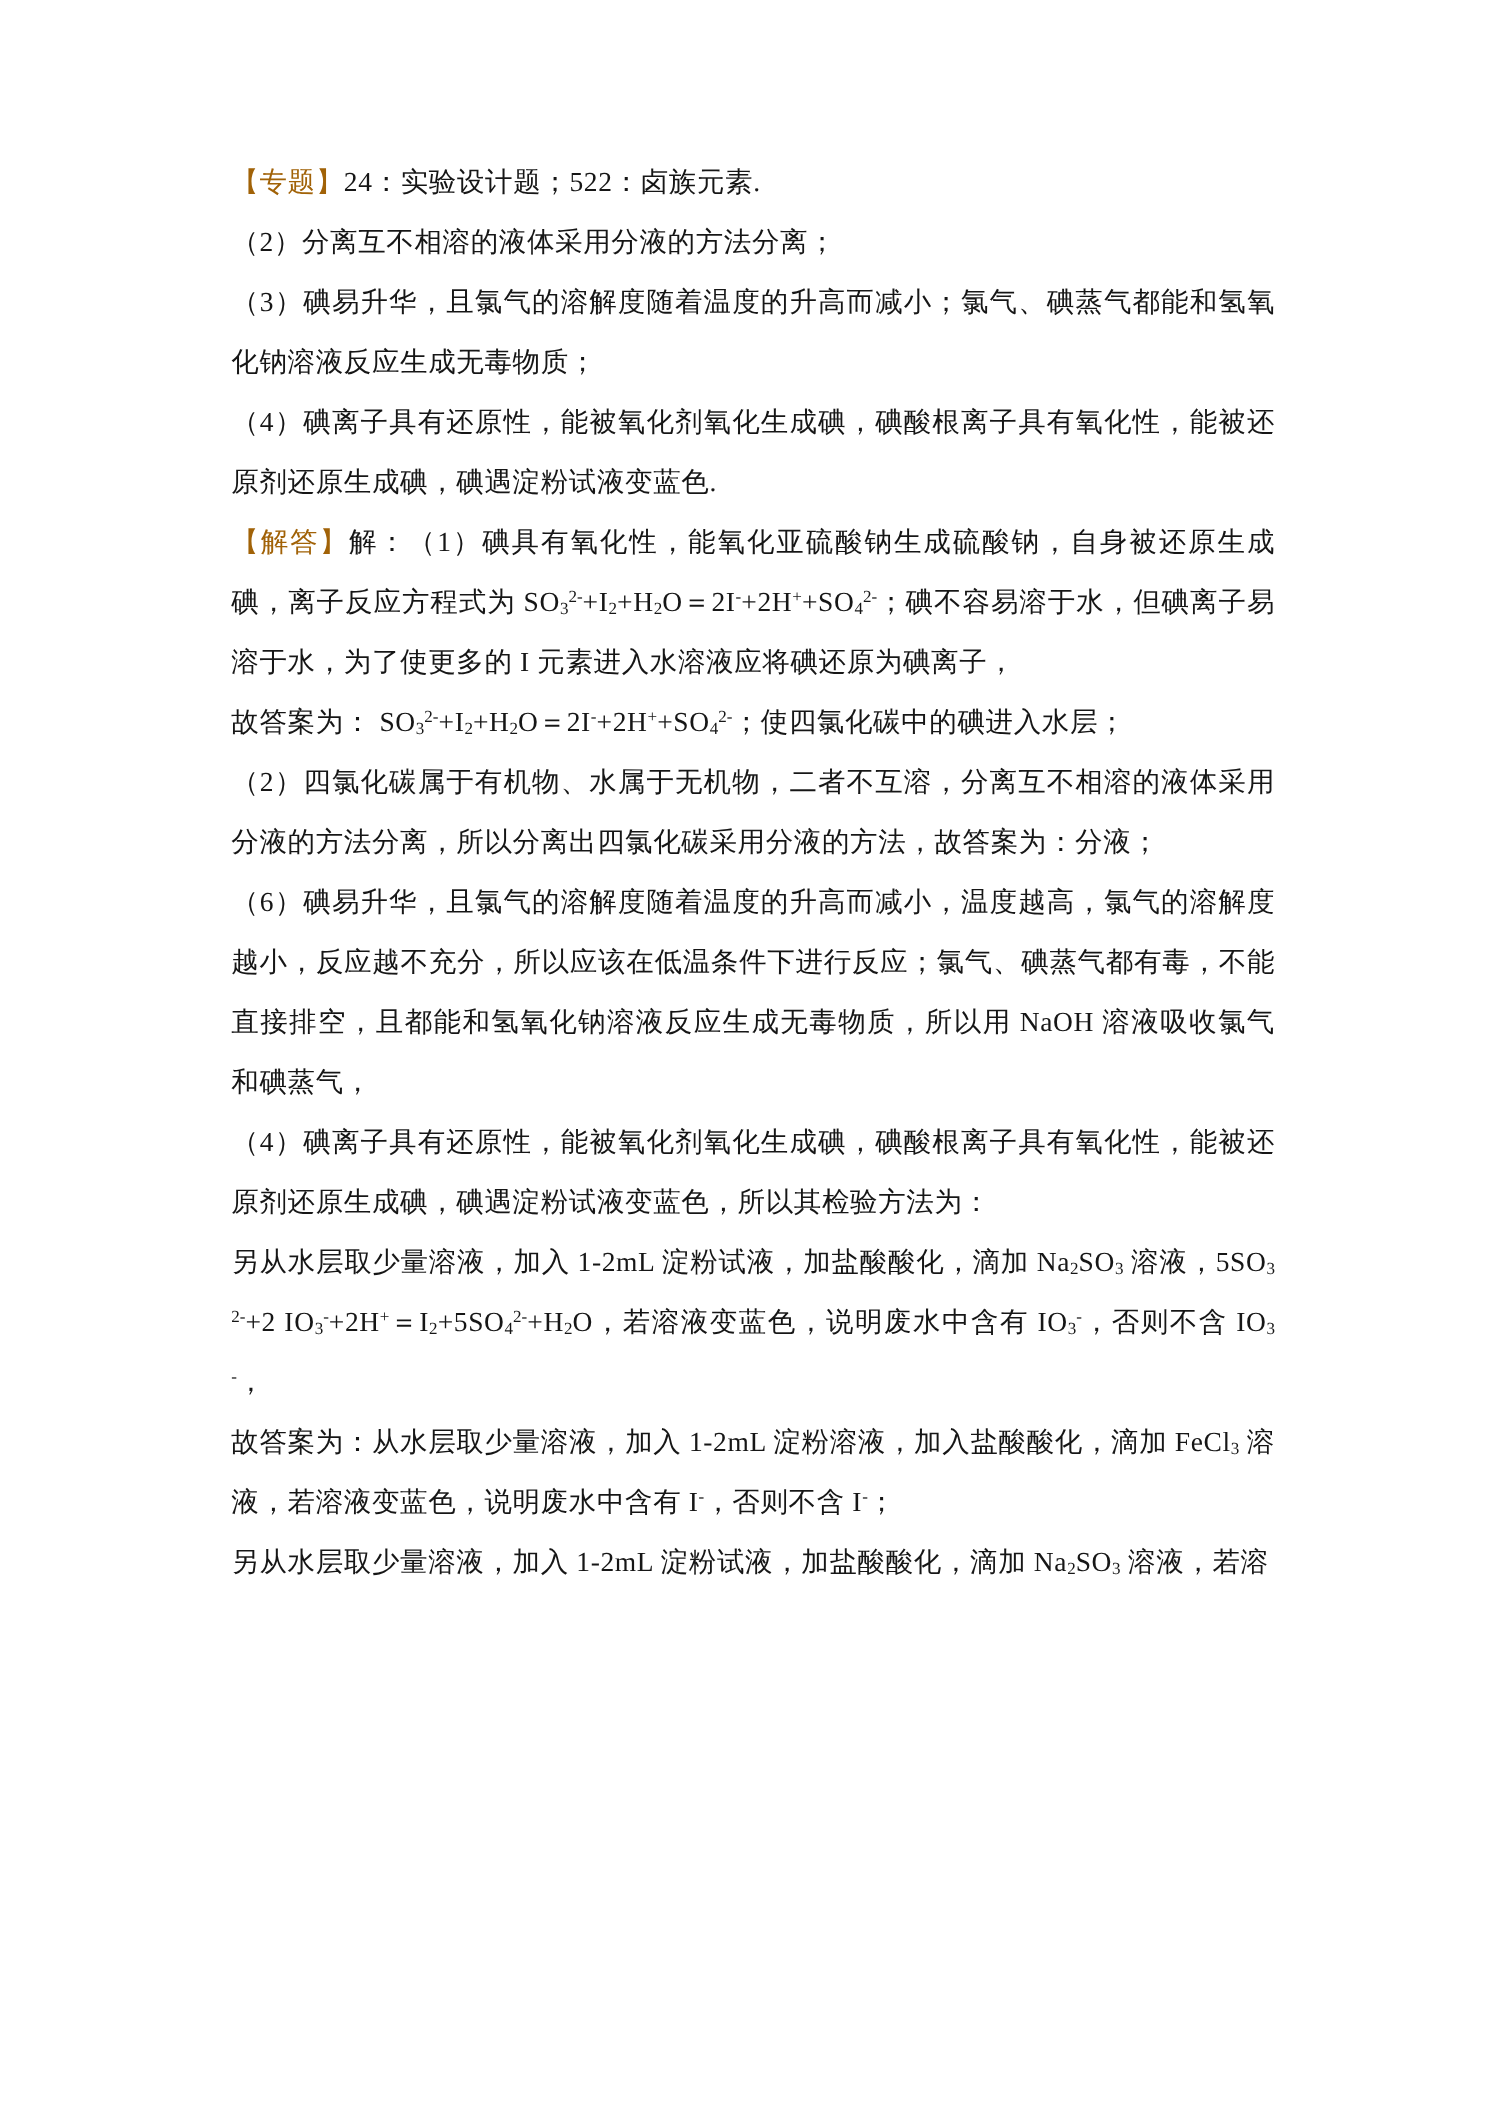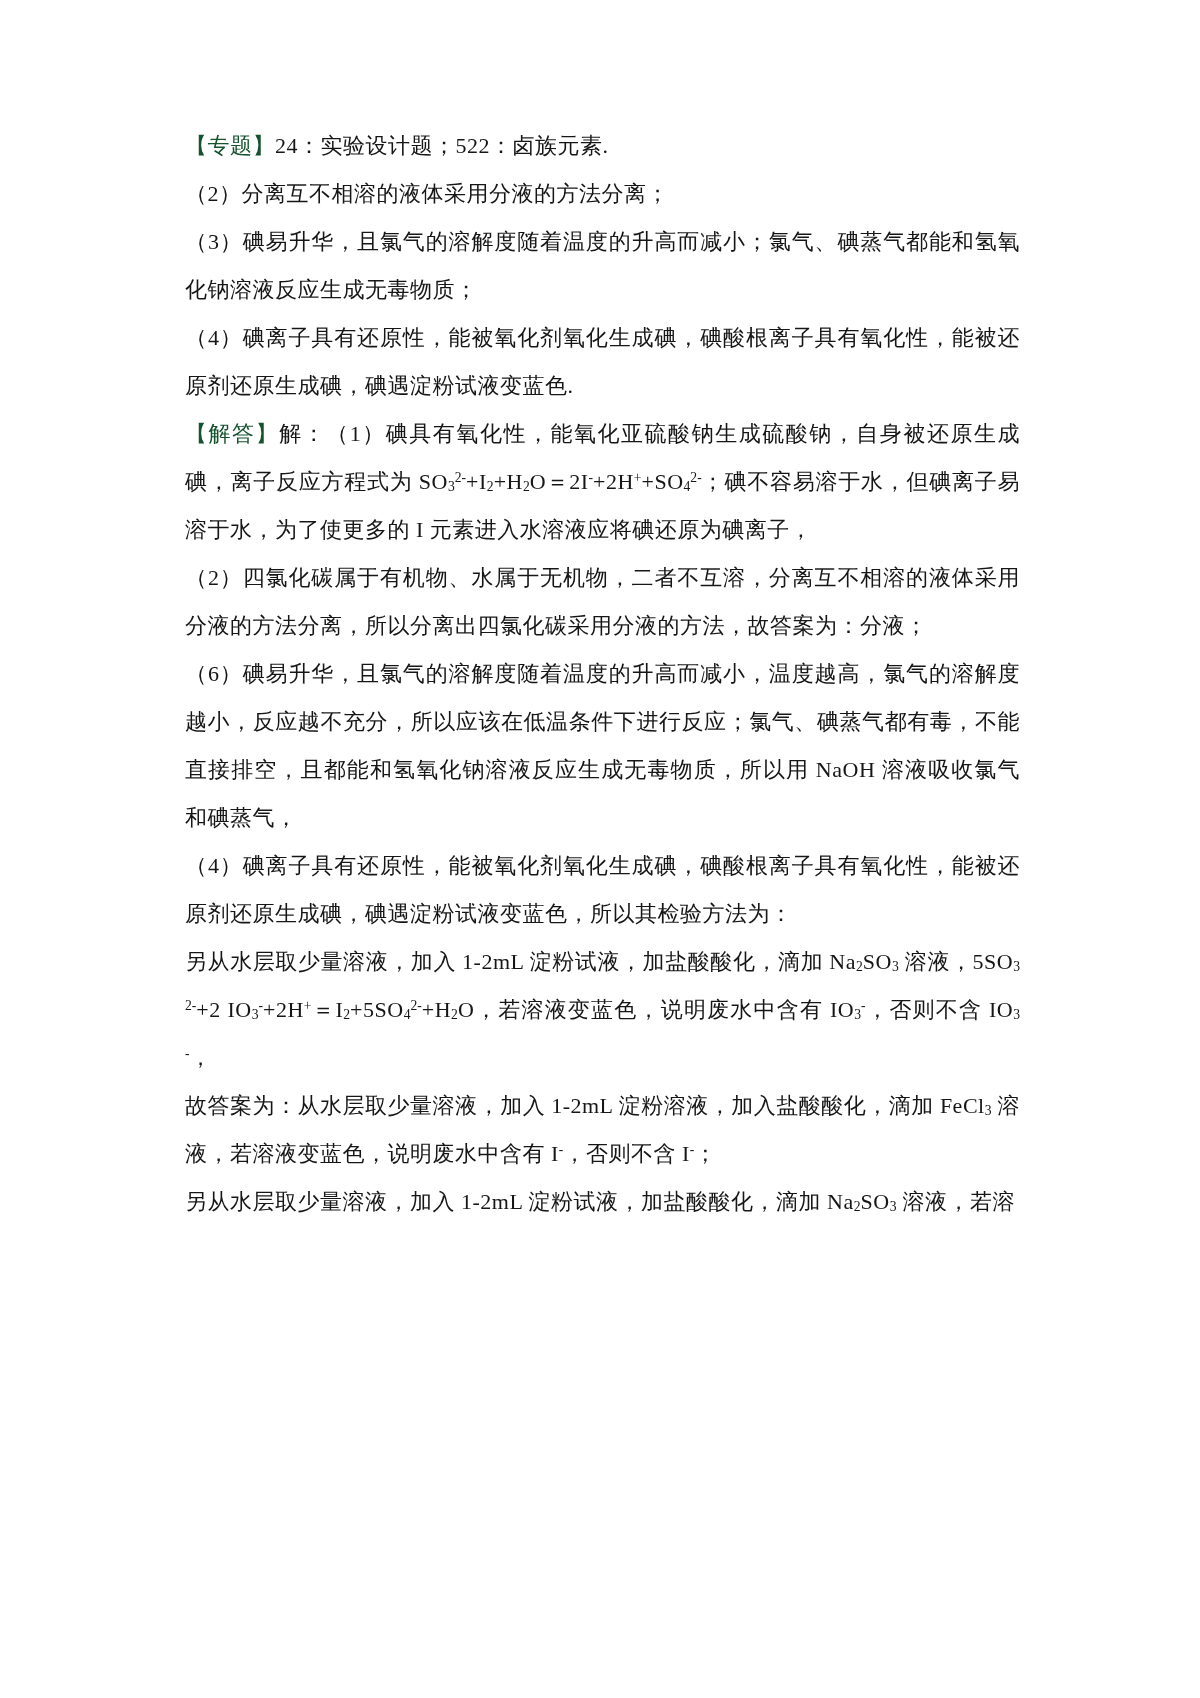--- a/index.html
+++ b/index.html
@@ -17,40 +17,41 @@
     background: #ffffff;
   }
   .para {
     margin: 0;
     font-size: 22px;
     line-height: 48px;
     text-align: justify;
     letter-spacing: 0.5px;
     word-break: break-all;
   }
-  .tag { color: #14532d; }
+  .tag { color: #a16207; }
   sub, sup { font-size: 0.62em; line-height: 0; letter-spacing: 0; }
   sup { vertical-align: 0.55em; }
   sub { vertical-align: -0.18em; }
 </style>
 </head>
 <body>
 
 <main class="page">
   <p class="para"><span class="tag">【专题】</span><span>24：实验设计题；522：卤族元素.</span></p>
 
 
   <p class="para"><span>（2）分离互不相溶的液体采用分液的方法分离；</span></p>
 
   <p class="para"><span>（3）碘易升华，且氯气的溶解度随着温度的升高而减小；氯气、碘蒸气都能和氢氧化钠溶液反应生成无毒物质；</span></p>
 
   <p class="para"><span>（4）碘离子具有还原性，能被氧化剂氧化生成碘，碘酸根离子具有氧化性，能被还原剂还原生成碘，碘遇淀粉试液变蓝色.</span></p>
 
   <p class="para"><span class="tag">【解答】</span><span>解：（1）碘具有氧化性，能氧化亚硫酸钠生成硫酸钠，自身被还原生成碘，离子反应方程式为 SO<sub>3</sub><sup>2-</sup>+I<sub>2</sub>+H<sub>2</sub>O＝2I<sup>-</sup>+2H<sup>+</sup>+SO<sub>4</sub><sup>2-</sup>；碘不容易溶于水，但碘离子易溶于水，为了使更多的 I 元素进入水溶液应将碘还原为碘离子，</span></p>
 
+  <p class="para"><span>故答案为： SO<sub>3</sub><sup>2-</sup>+I<sub>2</sub>+H<sub>2</sub>O＝2I<sup>-</sup>+2H<sup>+</sup>+SO<sub>4</sub><sup>2-</sup>；使四氯化碳中的碘进入水层；</span></p>
 
   <p class="para"><span>（2）四氯化碳属于有机物、水属于无机物，二者不互溶，分离互不相溶的液体采用分液的方法分离，所以分离出四氯化碳采用分液的方法，故答案为：分液；</span></p>
 
   <p class="para"><span>（6）碘易升华，且氯气的溶解度随着温度的升高而减小，温度越高，氯气的溶解度越小，反应越不充分，所以应该在低温条件下进行反应；氯气、碘蒸气都有毒，不能直接排空，且都能和氢氧化钠溶液反应生成无毒物质，所以用 NaOH 溶液吸收氯气和碘蒸气，</span></p>
 
 
   <p class="para"><span>（4）碘离子具有还原性，能被氧化剂氧化生成碘，碘酸根离子具有氧化性，能被还原剂还原生成碘，碘遇淀粉试液变蓝色，所以其检验方法为：</span></p>
 
 
   <p class="para"><span>另从水层取少量溶液，加入 1-2mL 淀粉试液，加盐酸酸化，滴加 Na<sub>2</sub>SO<sub>3</sub> 溶液，5SO<sub>3</sub><sup>2-</sup>+2 IO<sub>3</sub><sup>-</sup>+2H<sup>+</sup>＝I<sub>2</sub>+5SO<sub>4</sub><sup>2-</sup>+H<sub>2</sub>O，若溶液变蓝色，说明废水中含有 IO<sub>3</sub><sup>-</sup>，否则不含 IO<sub>3</sub><sup>-</sup>，</span></p>

